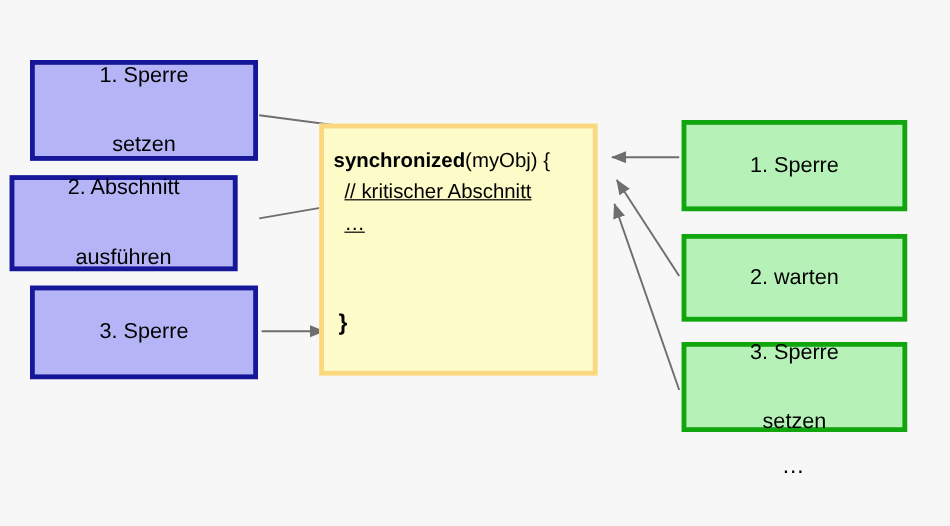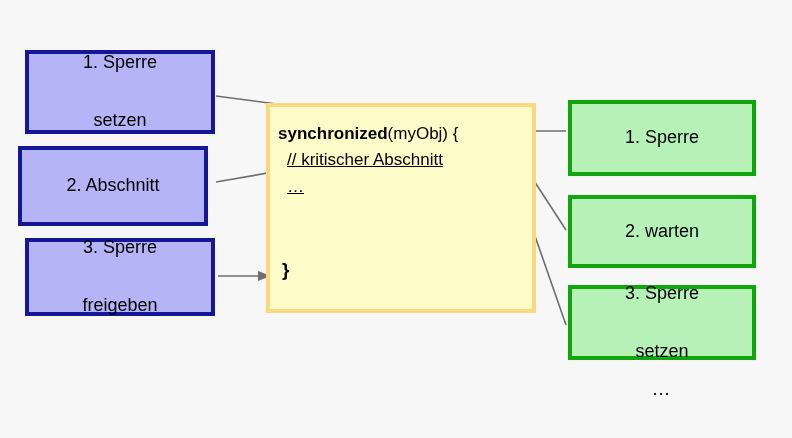--- a/index.html
+++ b/index.html
@@ -50,21 +50,21 @@
     font-size: 18px;
   }
   .box-line {
     display: block;
     white-space: nowrap;
   }
   #code-box {
     position: absolute;
     left: 266px;
     top: 103px;
-    width: 270px;
+    width: 232px;
     height: 210px;
     box-sizing: border-box;
     background: #fdfbc8;
     border: 4px solid #fbd780;
     padding: 14px 0 0 8px;
   }
   .code-line {
     font-family: "Liberation Sans", sans-serif;
     font-size: 17px;
     color: #000;
@@ -122,27 +122,27 @@
       <path d="M566,230 L514,150" marker-end="url(#ah)"></path>
       <path d="M566,325 L512,170" marker-end="url(#ah)"></path>
     </g>
   </svg>
 
   <div class="box box-blue" style="left:25px; top:50px; width:190px; height:84px;">
     <span class="box-line">1. Sperre</span>
     <span class="box-line">setzen</span>
   </div>
 
-  <div class="box box-blue" style="left:18px; top:146px; width:190px; height:80px;">
+  <div class="box box-blue" style="left:8px; top:146px; width:190px; height:80px;">
     <span class="box-line">2. Abschnitt</span>
+    <span class="box-line">ausführen</span>
   </div>
 
   <div class="box box-blue" style="left:25px; top:238px; width:190px; height:78px;">
     <span class="box-line">3. Sperre</span>
-    <span class="box-line">freigeben</span>
   </div>
 
   <div id="code-box">
     <div class="code-line">
       <span class="code-kw">synchronized</span><span>(myObj) {</span>
     </div>
     <div class="code-line code-indent">// kritischer Abschnitt</div>
     <div class="code-line code-indent">…</div>
     <div id="code-close">}</div>
   </div>

